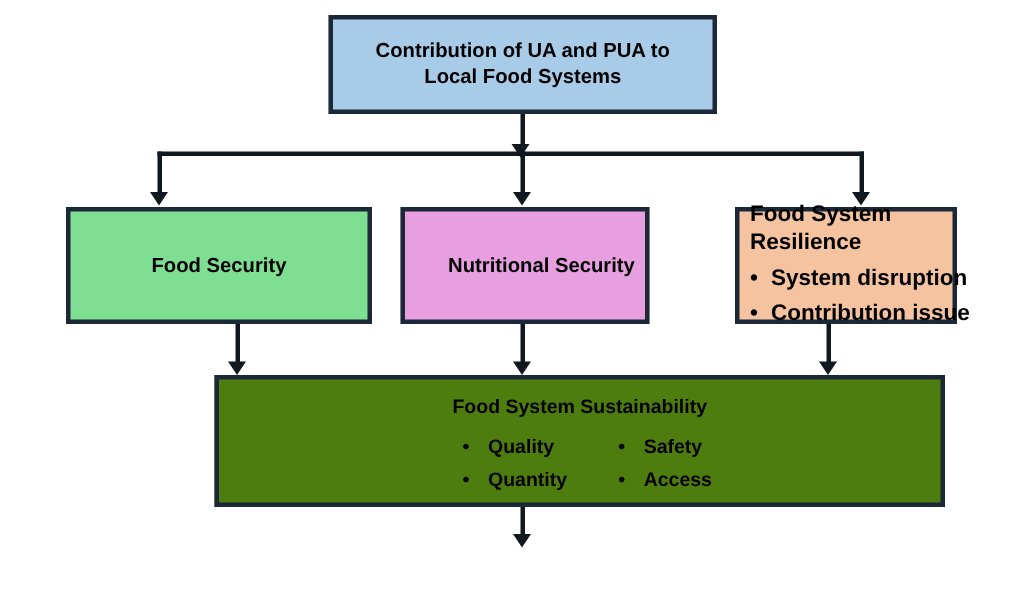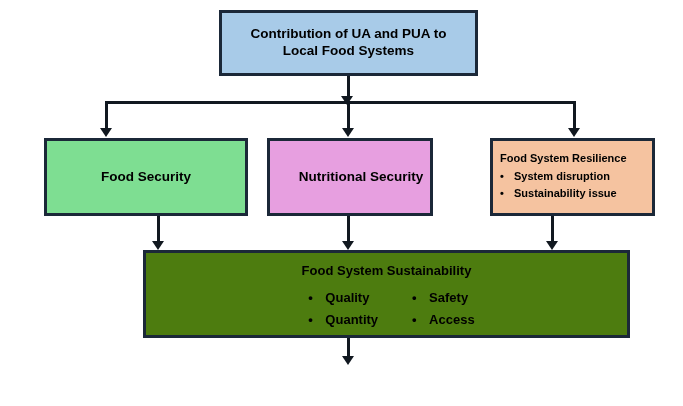--- a/index.html
+++ b/index.html
@@ -51,23 +51,23 @@
   }
   #node-nutritional-security {
     left: 267px; top: 138px;
     width: 166px; height: 78px;
     background: #e79fe0;
     font-size: 13.5px;
     padding-left: 22px;
   }
   #node-resilience {
     left: 490px; top: 138px;
-    width: 165px; height: 78px;
+    width: 148px; height: 78px;
     background: #f5c3a0;
-    font-size: 11px;
+    font-size: 15px;
     align-items: flex-start;
     justify-content: center;
     text-align: left;
     padding-left: 7px;
   }
   #node-sustainability {
     left: 143px; top: 250px;
     width: 487px; height: 88px;
     background: #4d7c0f;
     font-size: 13px;
@@ -186,21 +186,21 @@
 
   <div class="node" id="node-resilience">
     <div class="node-title">Food System Resilience</div>
     <ul class="bullets" id="resilience-bullets">
       <li>
         <span class="dot">•</span>
         <span>System disruption</span>
       </li>
       <li>
         <span class="dot">•</span>
-        <span>Sustainability issue</span>
+        <span>Contribution issue</span>
       </li>
     </ul>
   </div>
 
   <div class="node" id="node-sustainability">
     <div class="node-title">Food System Sustainability</div>
     <ul class="bullets" id="sustainability-bullets">
       <li>
         <span class="dot">•</span>
         <span>Quality</span>

